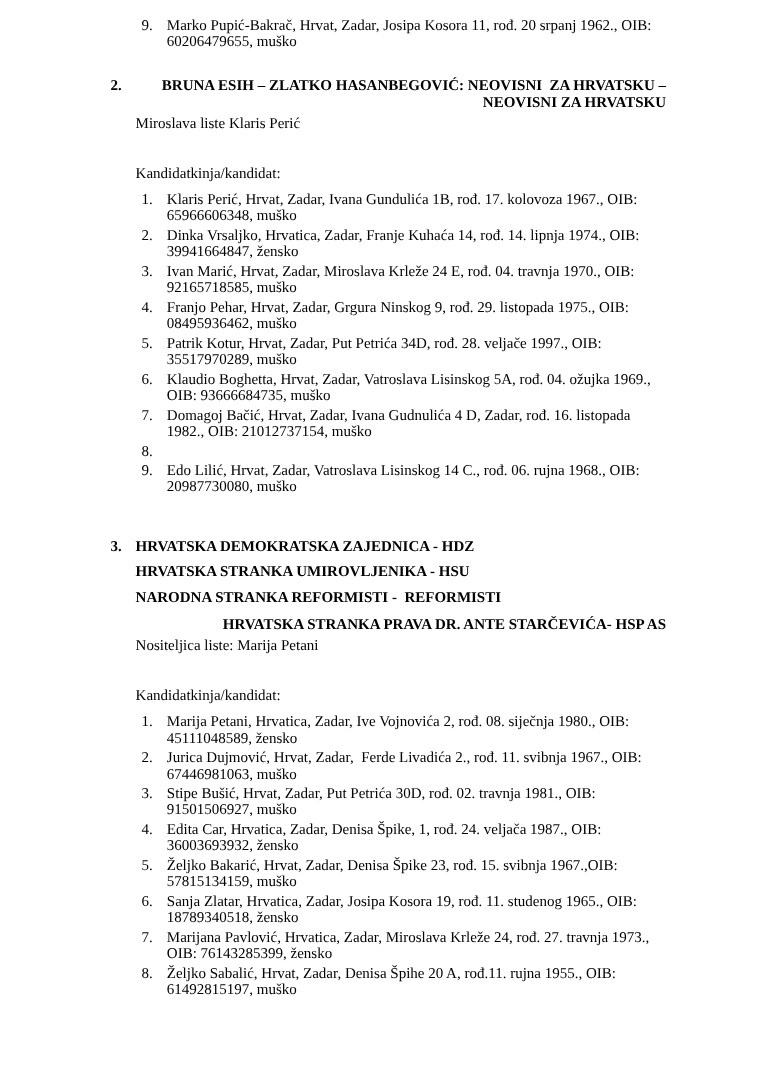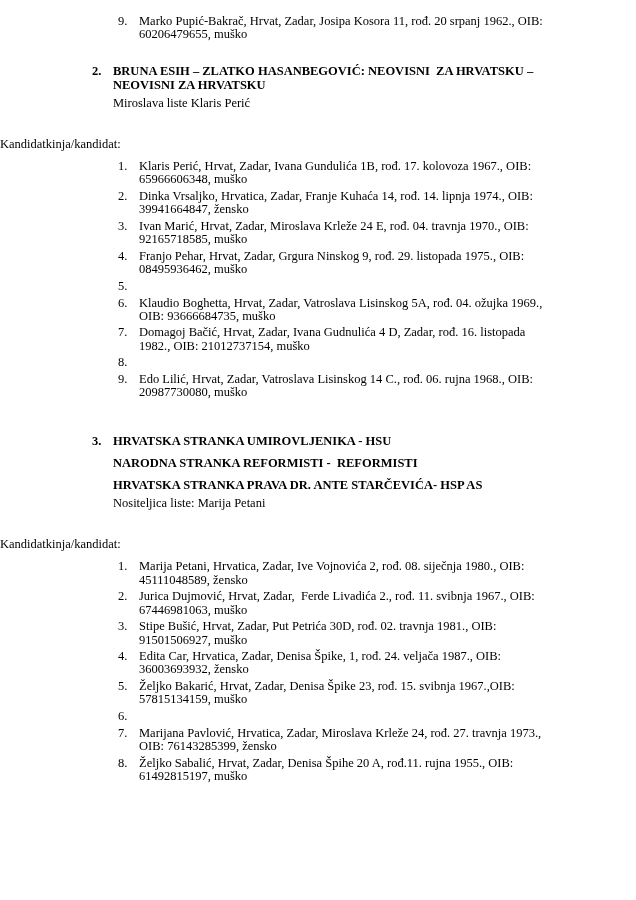--- a/index.html
+++ b/index.html
@@ -52,26 +52,28 @@
   }
   .sec-titles {
     width: 442px;
   }
   .sec-titles p {
     margin: 0 0 8.5px 0;
     white-space: pre-wrap;
   }
   .sec-titles p:last-child {
     margin-bottom: 5px;
+    text-align: right;
   }
   .holder {
     margin-left: 113px;
     margin-bottom: 28px;
   }
   .list-label {
+    margin-left: 113px;
     margin-bottom: 9px;
   }
   .cand {
     display: flex;
     align-items: flex-start;
     margin-left: 118px;
     margin-bottom: 3.5px;
   }
 </style>
 </head>
@@ -110,20 +112,21 @@
     <span class="txt">Ivan Marić, Hrvat, Zadar, Miroslava Krleže 24 E, rođ. 04. travnja 1970., OIB: 92165718585, muško</span>
   </div>
 
   <div class="cand row">
     <span class="num">4.</span>
     <span class="txt">Franjo Pehar, Hrvat, Zadar, Grgura Ninskog 9, rođ. 29. listopada 1975., OIB: 08495936462, muško</span>
   </div>
 
   <div class="cand row">
     <span class="num">5.</span>
+    <span class="txt">Patrik Kotur, Hrvat, Zadar, Put Petrića 34D, rođ. 28. veljače 1997., OIB: 35517970289, muško</span>
   </div>
 
   <div class="cand row">
     <span class="num">6.</span>
     <span class="txt">Klaudio Boghetta, Hrvat, Zadar, Vatroslava Lisinskog 5A, rođ. 04. ožujka 1969., OIB: 93666684735, muško</span>
   </div>
 
   <div class="cand row">
     <span class="num">7.</span>
     <span class="txt">Domagoj Bačić, Hrvat, Zadar, Ivana Gudnulića 4 D, Zadar, rođ. 16. listopada 1982., OIB: 21012737154, muško</span>
@@ -137,20 +140,21 @@
     <span class="num">9.</span>
     <span class="txt">Edo Lilić, Hrvat, Zadar, Vatroslava Lisinskog 14 C., rođ. 06. rujna 1968., OIB: 20987730080, muško</span>
   </div>
 </div>
   </section>
 
   <section class="section">
     <div class="sec-head">
       <span class="sec-num">3.</span>
       <div class="sec-titles">
+            <p>HRVATSKA DEMOKRATSKA ZAJEDNICA - HDZ</p>
             <p>HRVATSKA STRANKA UMIROVLJENIKA - HSU</p>
             <p>NARODNA STRANKA REFORMISTI -  REFORMISTI</p>
             <p>HRVATSKA STRANKA PRAVA DR. ANTE STARČEVIĆA- HSP AS</p>
           </div>
     </div>
     <div class="holder">Nositeljica liste: Marija Petani</div>
     <div class="list-label">Kandidatkinja/kandidat:</div>
     <div class="candidates">
   <div class="cand row">
     <span class="num">1.</span>
@@ -172,20 +176,21 @@
     <span class="txt">Edita Car, Hrvatica, Zadar, Denisa Špike, 1, rođ. 24. veljača 1987., OIB: 36003693932, žensko</span>
   </div>
 
   <div class="cand row">
     <span class="num">5.</span>
     <span class="txt">Željko Bakarić, Hrvat, Zadar, Denisa Špike 23, rođ. 15. svibnja 1967.,OIB: 57815134159, muško</span>
   </div>
 
   <div class="cand row">
     <span class="num">6.</span>
+    <span class="txt">Sanja Zlatar, Hrvatica, Zadar, Josipa Kosora 19, rođ. 11. studenog 1965., OIB: 18789340518, žensko</span>
   </div>
 
   <div class="cand row">
     <span class="num">7.</span>
     <span class="txt">Marijana Pavlović, Hrvatica, Zadar, Miroslava Krleže 24, rođ. 27. travnja 1973., OIB: 76143285399, žensko</span>
   </div>
 
   <div class="cand row">
     <span class="num">8.</span>
     <span class="txt">Željko Sabalić, Hrvat, Zadar, Denisa Špihe 20 A, rođ.11. rujna 1955., OIB: 61492815197, muško</span>

